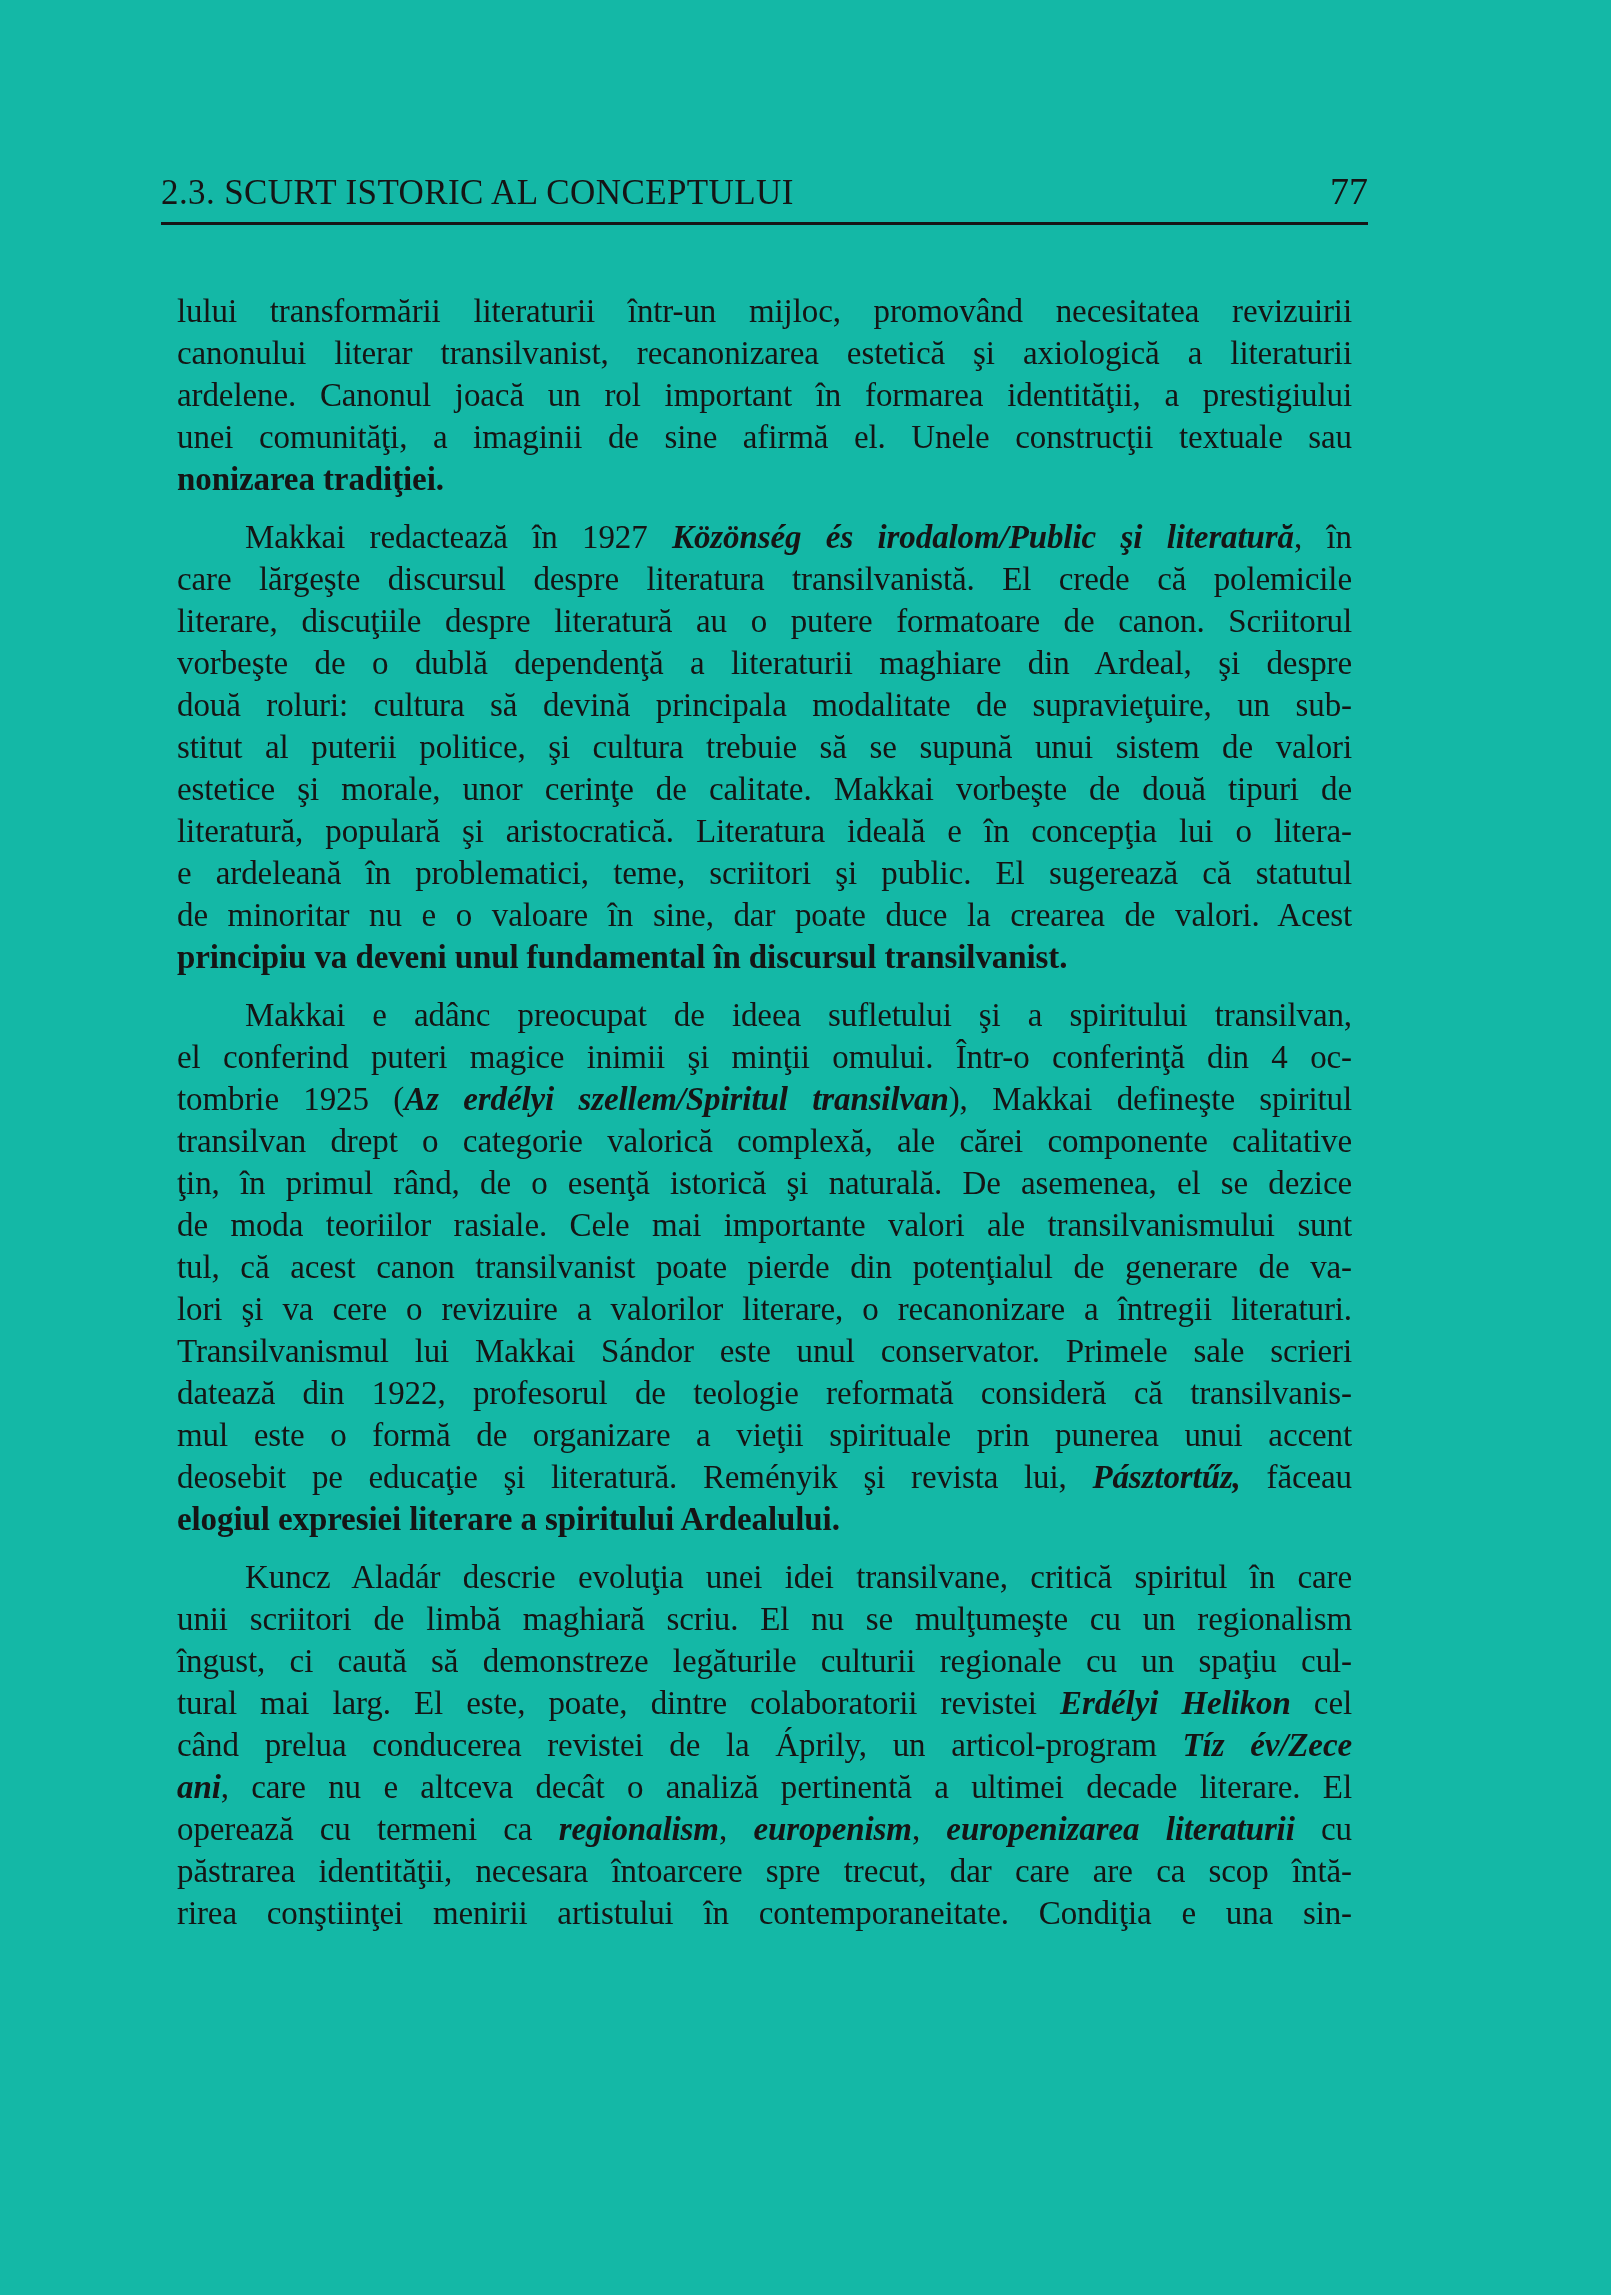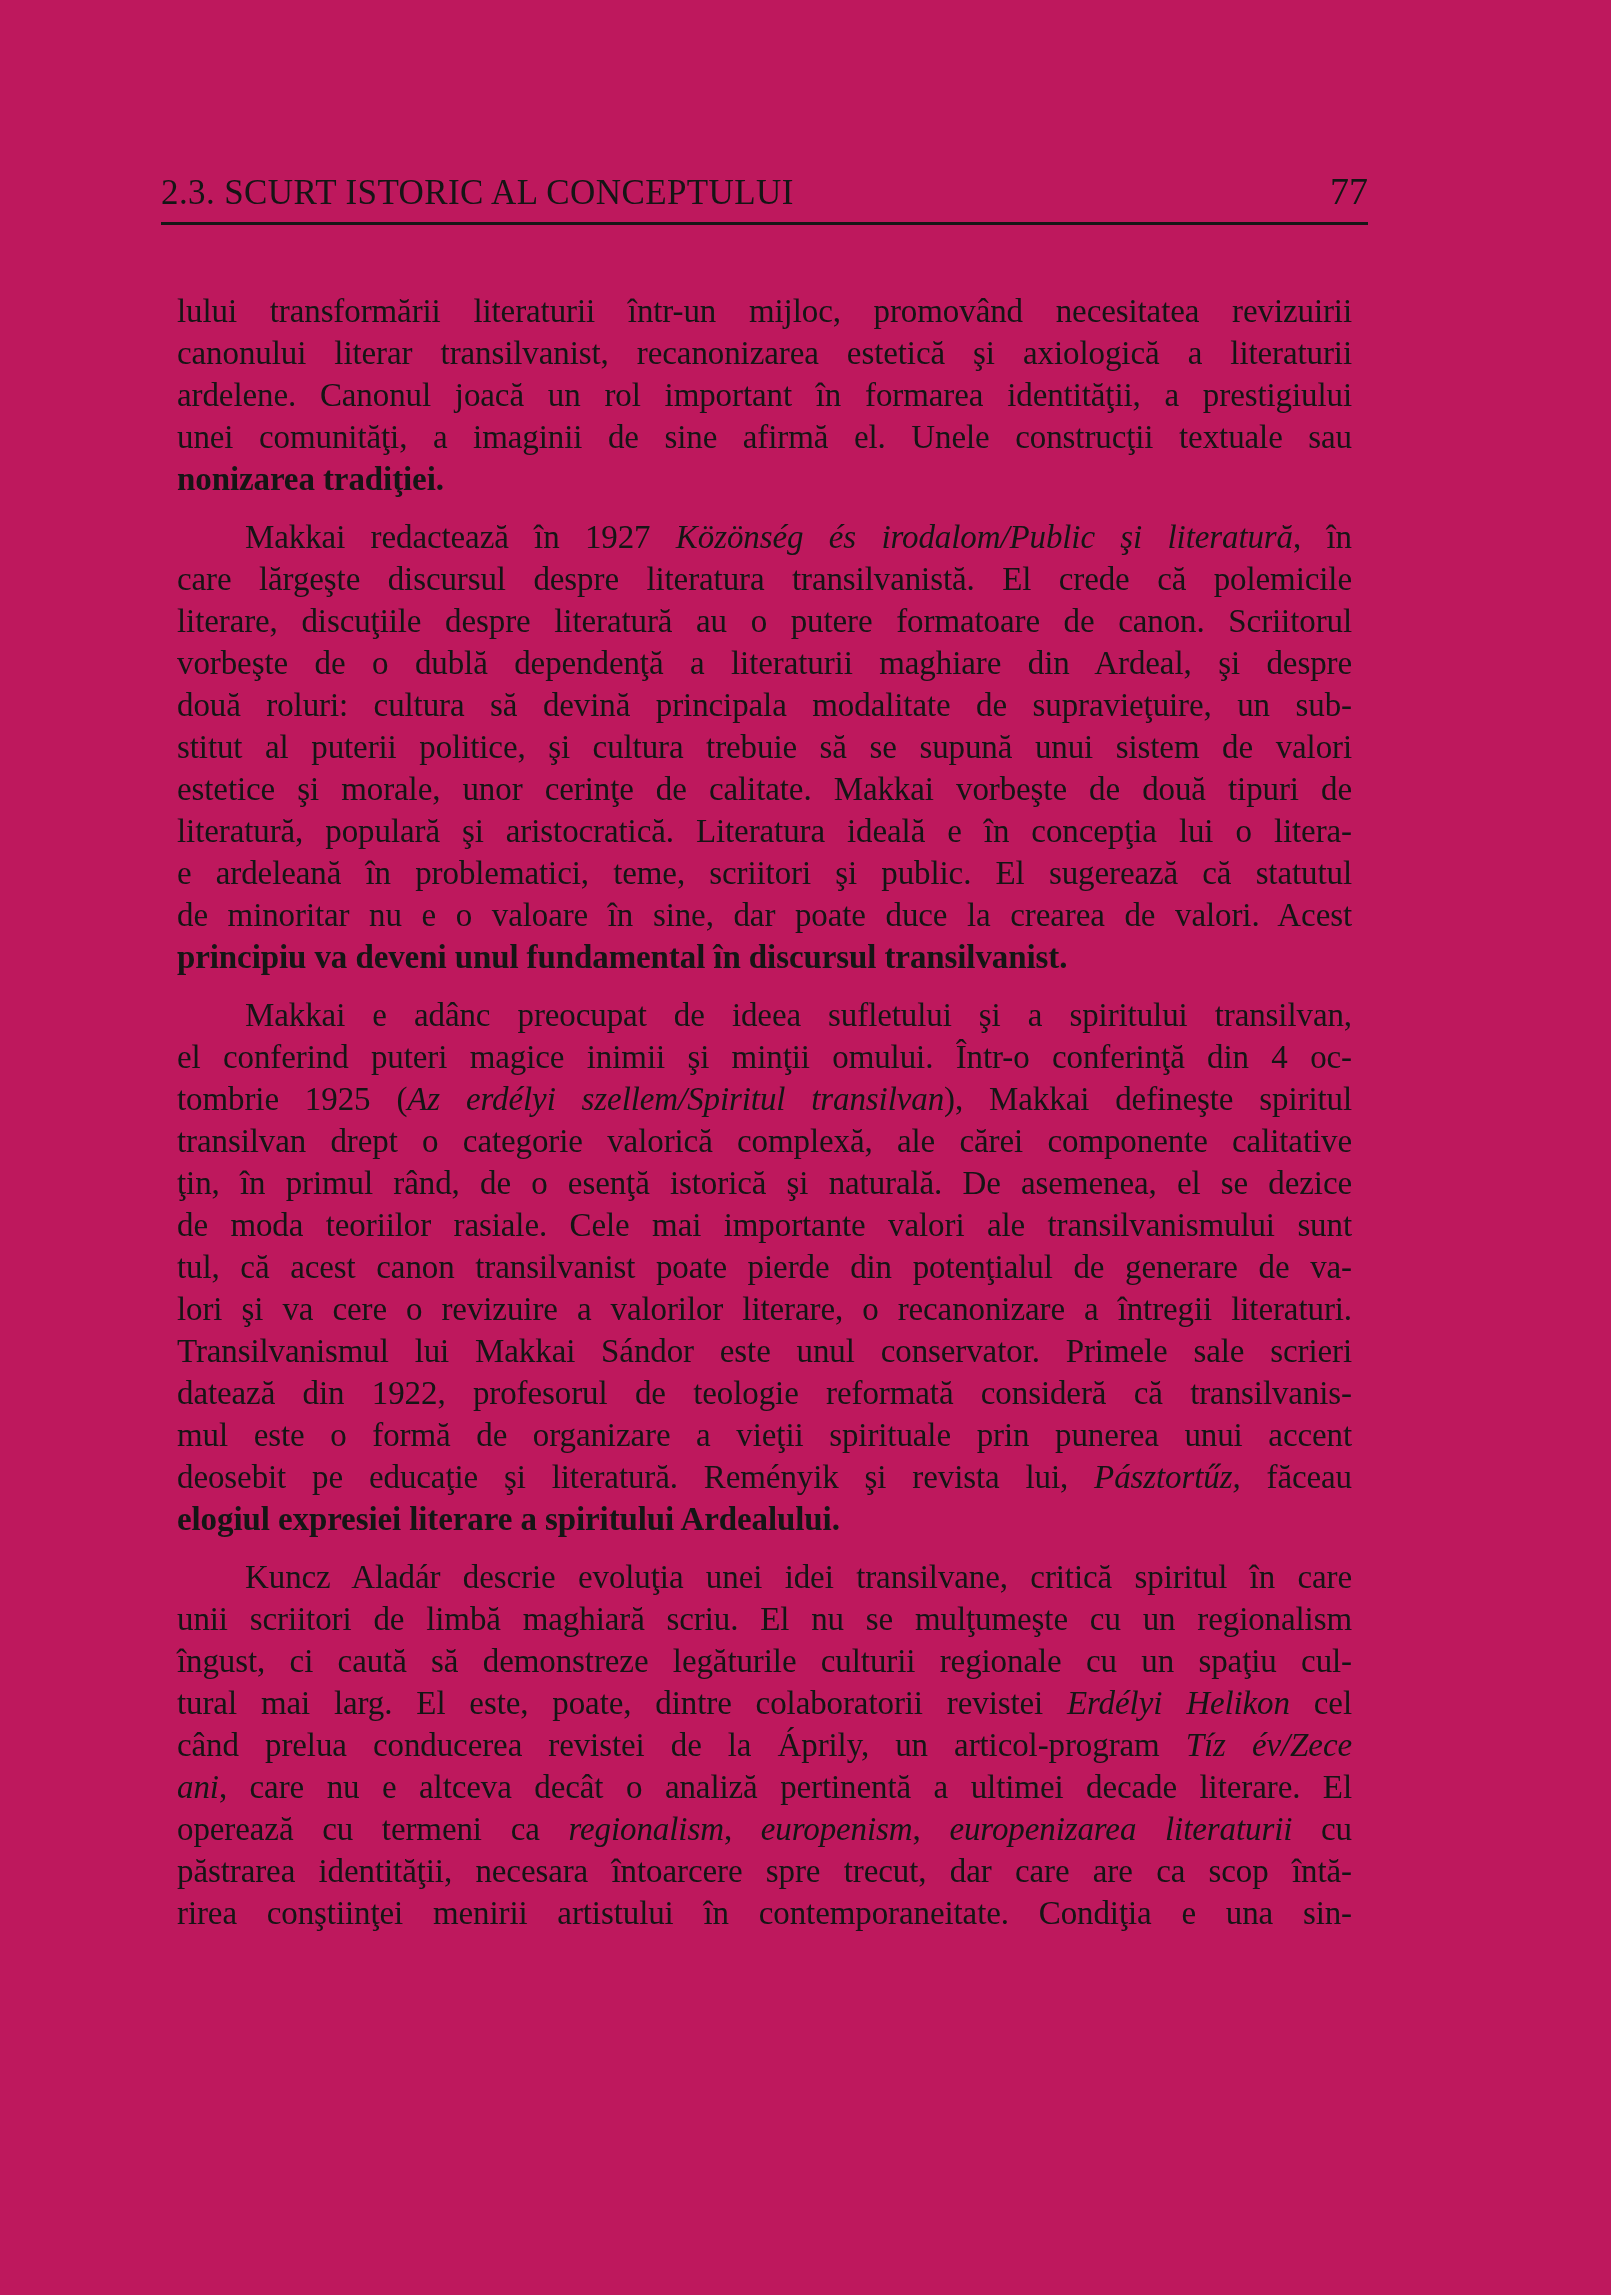--- a/index.html
+++ b/index.html
@@ -4,21 +4,21 @@
 <style>
   html, body {
     margin: 0;
     padding: 0;
     background: #ffffff;
   }
   .page {
     position: relative;
     width: 1612px;
     height: 2295px;
-    background: #be185d;
+    background: #14b8a6;
     font-family: "Liberation Serif", "DejaVu Serif", serif;
     color: #151515;
     overflow: hidden;
   }
   .header {
     position: absolute;
     left: 161px;
     width: 1207px;
     top: 169px;
     display: flex;
@@ -56,21 +56,21 @@
     text-align-last: justify;
     hyphens: none;
   }
   .line.lastline {
     text-align-last: left;
     font-weight: bold;
   }
   .line.firstline {
     text-indent: 68px;
   }
-  .it { font-style: italic; }
+  .it { font-style: italic; font-weight: bold; }
 </style>
 </head>
 <body>
 
 <div class="page">
   <div class="header">
     <span class="section-title">2.3. SCURT ISTORIC AL CONCEPTULUI</span>
     <span class="page-number">77</span>
   </div>
   <div class="header-rule"></div>

